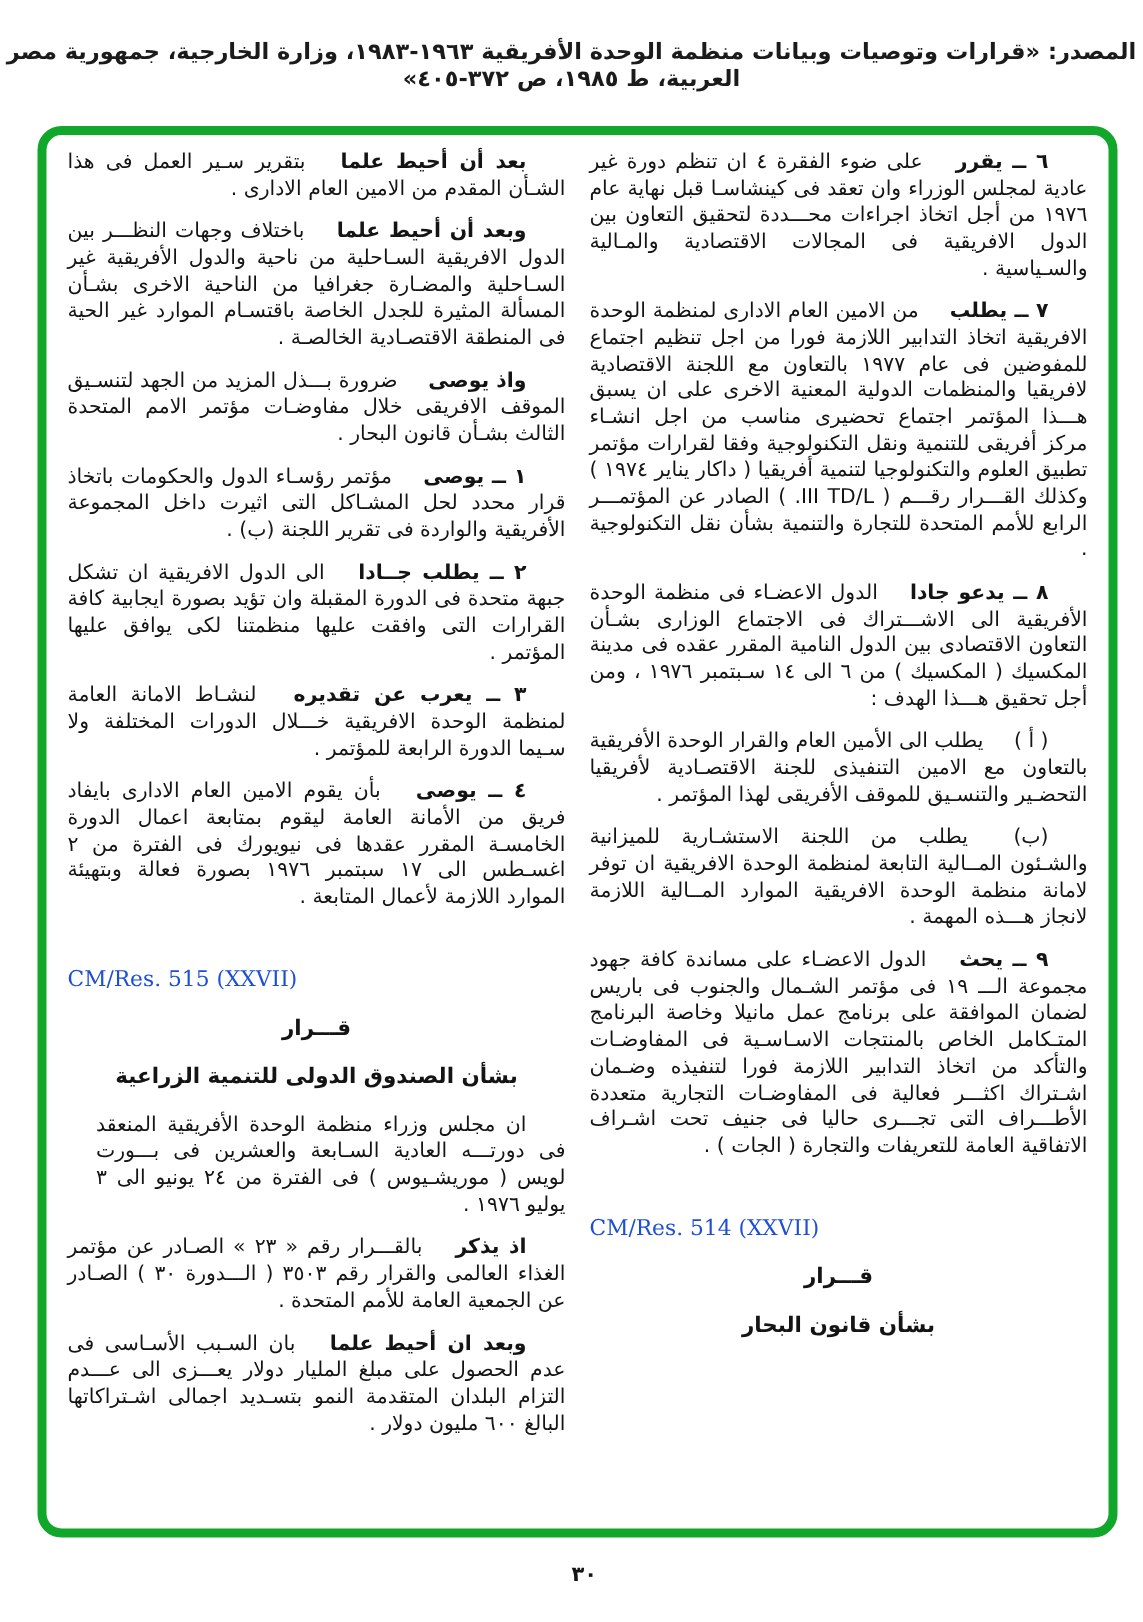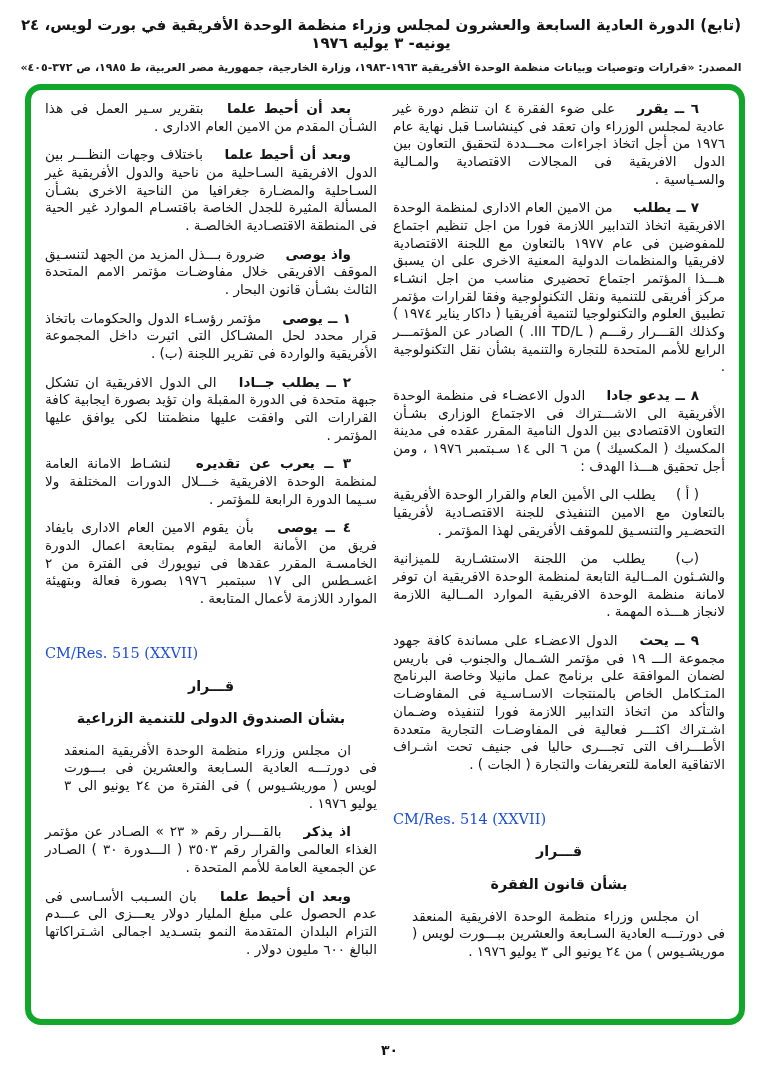--- a/index.html
+++ b/index.html
@@ -8,21 +8,21 @@
   body {
     width: 762px; height: 1081px;
     background: #ffffff;
     color: var(--ink);
     font-family: "DejaVu Sans", sans-serif;
     position: relative;
     overflow: hidden;
   }
   .header { direction: rtl; text-align: center; padding-top: 16px; }
   .header-line1 { font-weight: bold; font-size: 15px; letter-spacing: 0; }
-  .header-line2 { font-weight: bold; font-size: 11px; margin-top: 9px; color: #1b1b1b; }
+  .header-line2 { font-weight: bold; font-size: 15px; margin-top: 9px; color: #1b1b1b; }
 
   .frame {
     position: absolute;
     left: 25px; top: 84px;
     width: 720px; height: 941px;
     border: 6px solid var(--green);
     border-radius: 16px;
     padding: 10px 14px 6px 14px;
     background: #fff;
   }
@@ -60,38 +60,36 @@
     text-align: center;
     font-weight: bold;
     font-size: 14px;
     padding-left: 17px;
   }
 </style>
 </head>
 <body>
 
 <div class="header">
-  <div class="header-line1">(تابع) الدورة العادية السابعة والعشرون لمجلس وزراء منظمة الوحدة الأفريقية في بورت لويس، ٢٤ يونيه- ٣ يوليه ١٩٧٦</div>
   <div class="header-line2">المصدر: «قرارات وتوصيات وبيانات منظمة الوحدة الأفريقية ١٩٦٣-١٩٨٣، وزارة الخارجية، جمهورية مصر العربية، ط ١٩٨٥، ص ٣٧٢-٤٠٥»</div>
 </div>
 
 <div class="frame">
   <div class="cols">
 
     <div class="col">
       <p class="para"><span class="lead">٦ ــ يقرر</span><span> على ضوء الفقرة ٤ ان تنظم دورة غير عادية لمجلس الوزراء وان تعقد فى كينشاسـا قبل نهاية عام ١٩٧٦ من أجل اتخاذ اجراءات محـــددة لتحقيق التعاون بين الدول الافريقية فى المجالات الاقتصادية والمـالية والسـياسية .</span></p>
       <p class="para"><span class="lead">٧ ــ يطلب</span><span> من الامين العام الادارى لمنظمة الوحدة الافريقية اتخاذ التدابير اللازمة فورا من اجل تنظيم اجتماع للمفوضين فى عام ١٩٧٧ بالتعاون مع اللجنة الاقتصادية لافريقيا والمنظمات الدولية المعنية الاخرى على ان يسبق هـــذا المؤتمر اجتماع تحضيرى مناسب من اجل انشـاء مركز أفريقى للتنمية ونقل التكنولوجية وفقا لقرارات مؤتمر تطبيق العلوم والتكنولوجيا لتنمية أفريقيا ( داكار يناير ١٩٧٤ ) وكذلك القـــرار رقـــم ( III TD/L. ) الصادر عن المؤتمـــر الرابع للأمم المتحدة للتجارة والتنمية بشأن نقل التكنولوجية .</span></p>
       <p class="para"><span class="lead">٨ ــ يدعو جادا</span><span> الدول الاعضـاء فى منظمة الوحدة الأفريقية الى الاشـــتراك فى الاجتماع الوزارى بشـأن التعاون الاقتصادى بين الدول النامية المقرر عقده فى مدينة المكسيك ( المكسيك ) من ٦ الى ١٤ سـبتمبر ١٩٧٦ ، ومن أجل تحقيق هـــذا الهدف :</span></p>
       <p class="para"><span class="lead normal">( أ )</span><span> يطلب الى الأمين العام والقرار الوحدة الأفريقية بالتعاون مع الامين التنفيذى للجنة الاقتصـادية لأفريقيا التحضـير والتنسـيق للموقف الأفريقى لهذا المؤتمر .</span></p>
       <p class="para"><span class="lead normal">(ب)</span><span> يطلب من اللجنة الاستشـارية للميزانية والشـئون المــالية التابعة لمنظمة الوحدة الافريقية ان توفر لامانة منظمة الوحدة الافريقية الموارد المــالية اللازمة لانجاز هـــذه المهمة .</span></p>
       <p class="para"><span class="lead">٩ ــ يحث</span><span> الدول الاعضـاء على مساندة كافة جهود مجموعة الـــ ١٩ فى مؤتمر الشـمال والجنوب فى باريس لضمان الموافقة على برنامج عمل مانيلا وخاصة البرنامج المتـكامل الخاص بالمنتجات الاسـاسـية فى المفاوضـات والتأكد من اتخاذ التدابير اللازمة فورا لتنفيذه وضـمان اشـتراك اكثـــر فعالية فى المفاوضـات التجارية متعددة الأطـــراف التى تجـــرى حاليا فى جنيف تحت اشـراف الاتفاقية العامة للتعريفات والتجارة ( الجات ) .</span></p>
       <p class="code-line">CM/Res. 514 (XXVII)</p>
       <p class="heading-center">قـــرار</p>
-      <p class="heading-center">بشأن قانون الفقرة</p>
-      <p class="para opening"><span>ان مجلس وزراء منظمة الوحدة الافريقية المنعقد فى دورتـــه العادية السـابعة والعشرين ببـــورت لويس ( موريشـيوس ) من ٢٤ يونيو الى ٣ يوليو ١٩٧٦ .</span></p>
+      <p class="heading-center">بشأن قانون البحار</p>
     </div>
 
     <div class="col">
       <p class="para"><span class="lead">بعد أن أحيط علما</span><span> بتقرير سـير العمل فى هذا الشـأن المقدم من الامين العام الادارى .</span></p>
       <p class="para"><span class="lead">وبعد أن أحيط علما</span><span> باختلاف وجهات النظـــر بين الدول الافريقية السـاحلية من ناحية والدول الأفريقية غير السـاحلية والمضـارة جغرافيا من الناحية الاخرى بشـأن المسألة المثيرة للجدل الخاصة باقتسـام الموارد غير الحية فى المنطقة الاقتصـادية الخالصـة .</span></p>
       <p class="para"><span class="lead">واذ يوصى</span><span> ضرورة بـــذل المزيد من الجهد لتنسـيق الموقف الافريقى خلال مفاوضـات مؤتمر الامم المتحدة الثالث بشـأن قانون البحار .</span></p>
       <p class="para"><span class="lead">١ ــ يوصى</span><span> مؤتمر رؤسـاء الدول والحكومات باتخاذ قرار محدد لحل المشـاكل التى اثيرت داخل المجموعة الأفريقية والواردة فى تقرير اللجنة (ب) .</span></p>
       <p class="para"><span class="lead">٢ ــ يطلب جــادا</span><span> الى الدول الافريقية ان تشكل جبهة متحدة فى الدورة المقبلة وان تؤيد بصورة ايجابية كافة القرارات التى وافقت عليها منظمتنا لكى يوافق عليها المؤتمر .</span></p>
       <p class="para"><span class="lead">٣ ــ يعرب عن تقديره</span><span> لنشـاط الامانة العامة لمنظمة الوحدة الافريقية خـــلال الدورات المختلفة ولا سـيما الدورة الرابعة للمؤتمر .</span></p>
       <p class="para"><span class="lead">٤ ــ يوصى</span><span> بأن يقوم الامين العام الادارى بايفاد فريق من الأمانة العامة ليقوم بمتابعة اعمال الدورة الخامسـة المقرر عقدها فى نيويورك فى الفترة من ٢ اغسـطس الى ١٧ سبتمبر ١٩٧٦ بصورة فعالة وبتهيئة الموارد اللازمة لأعمال المتابعة .</span></p>

